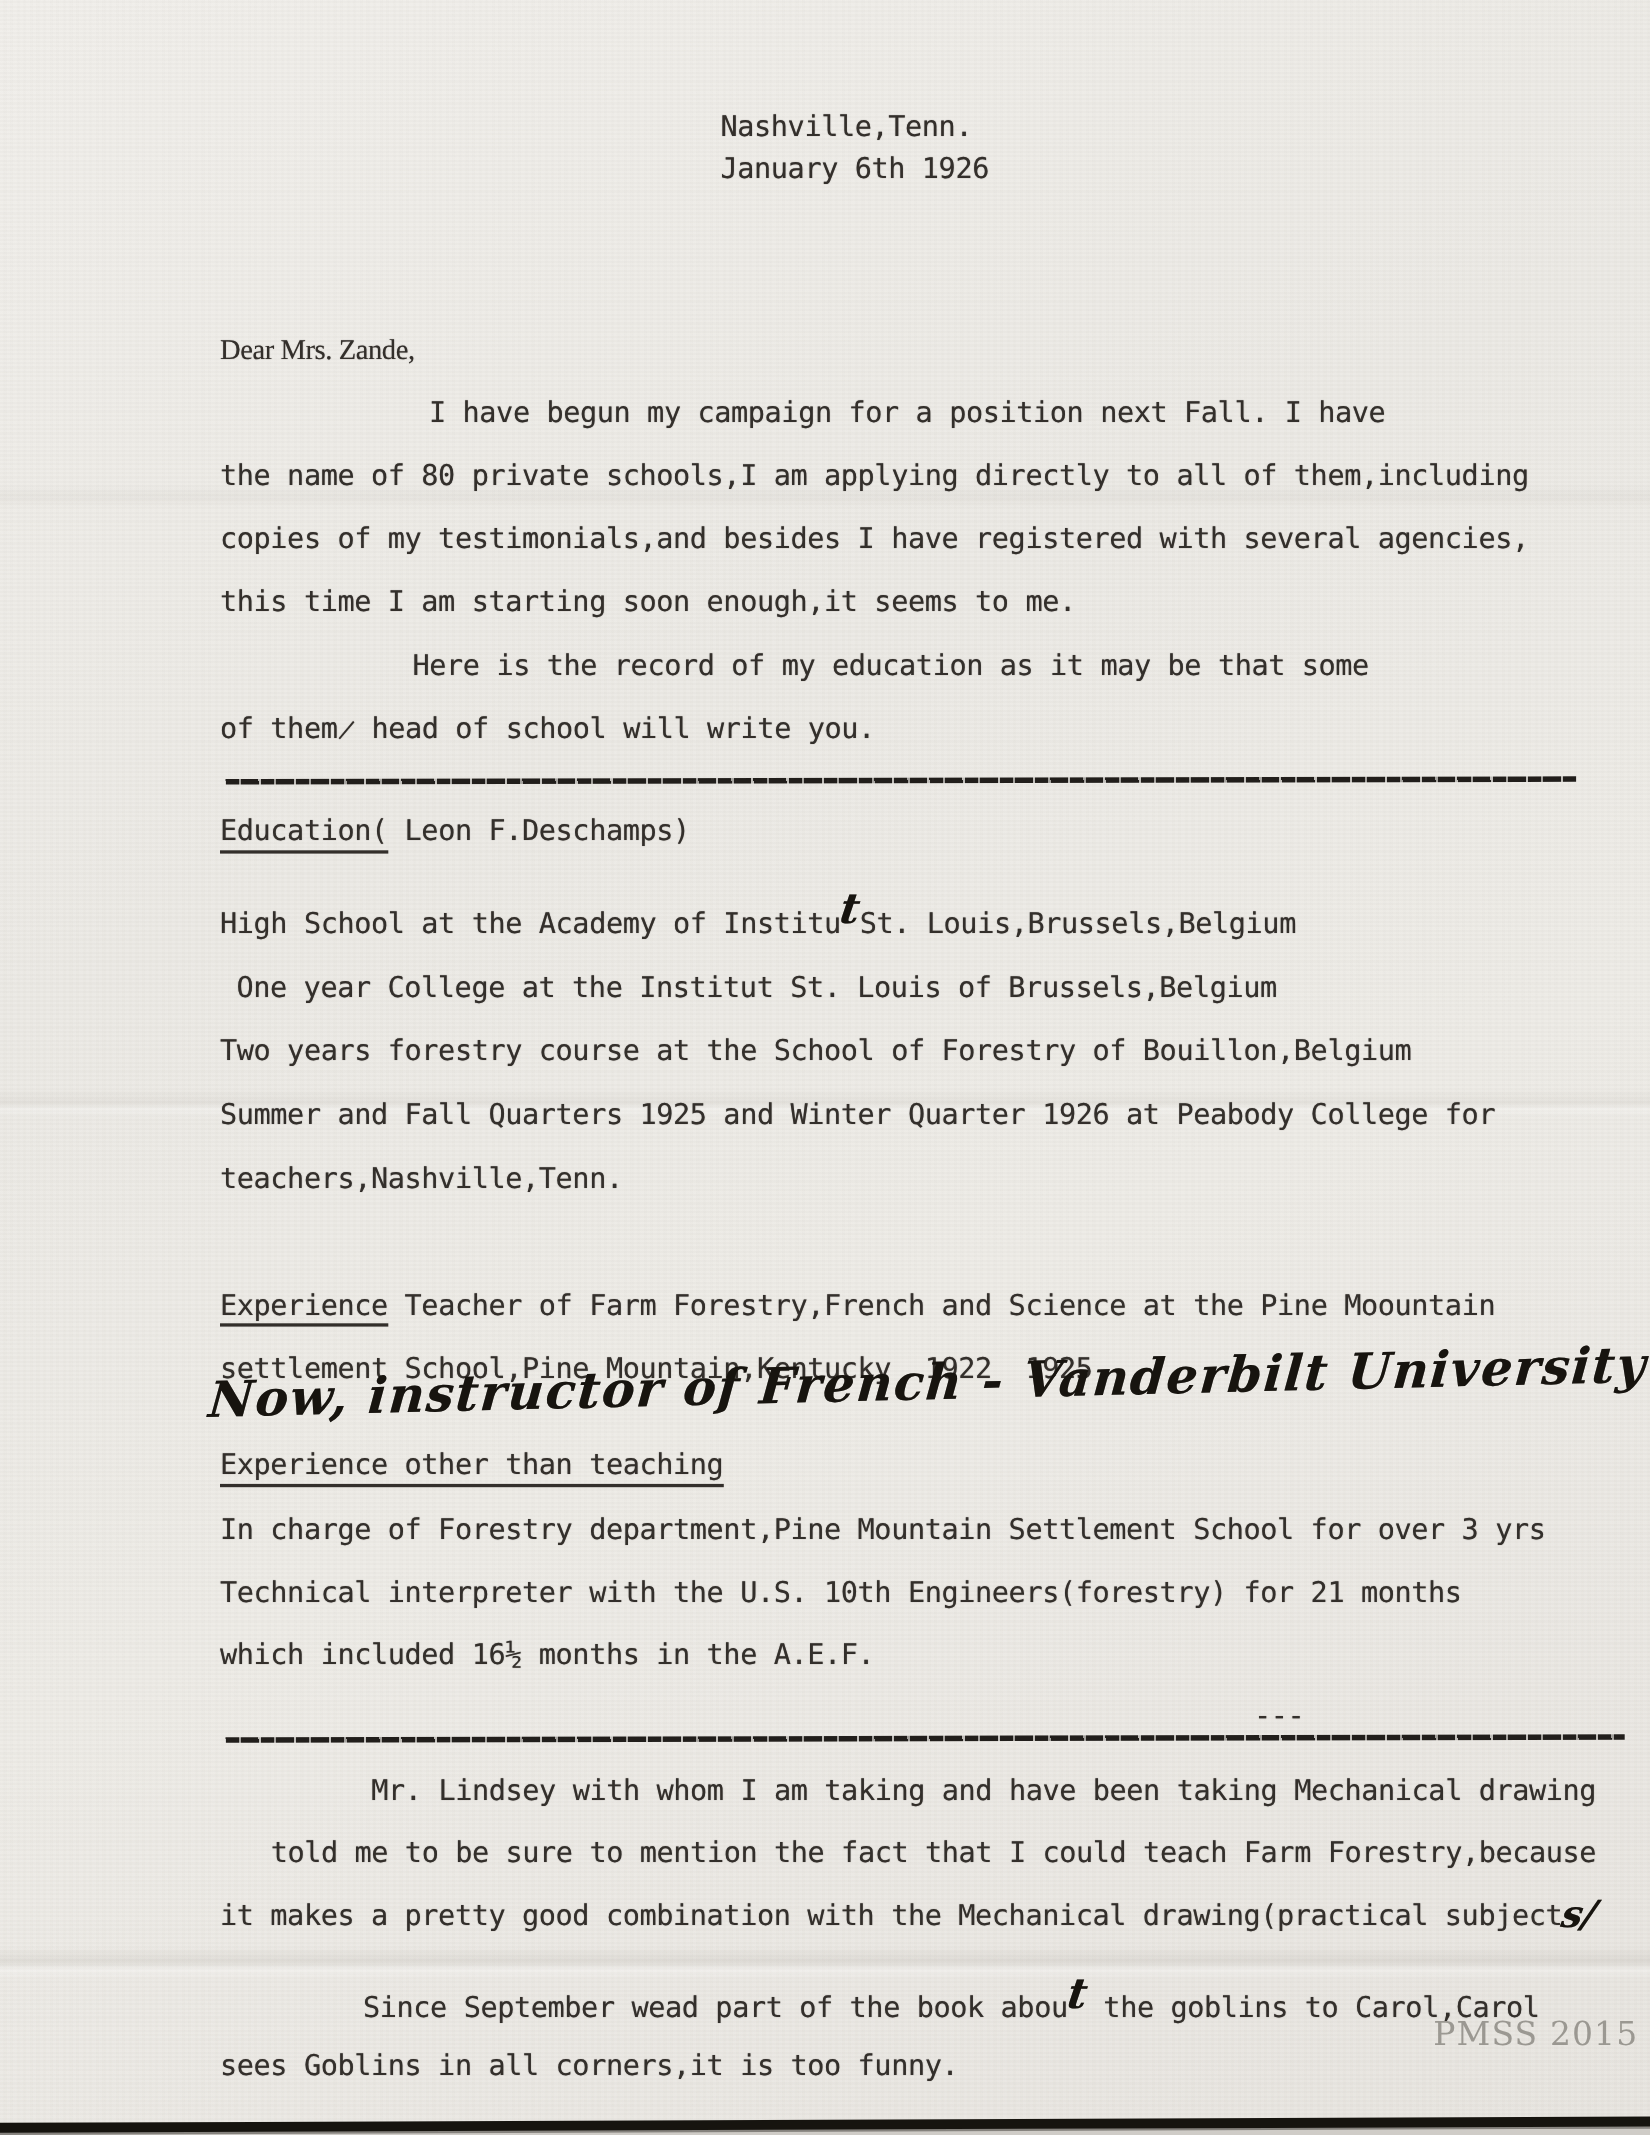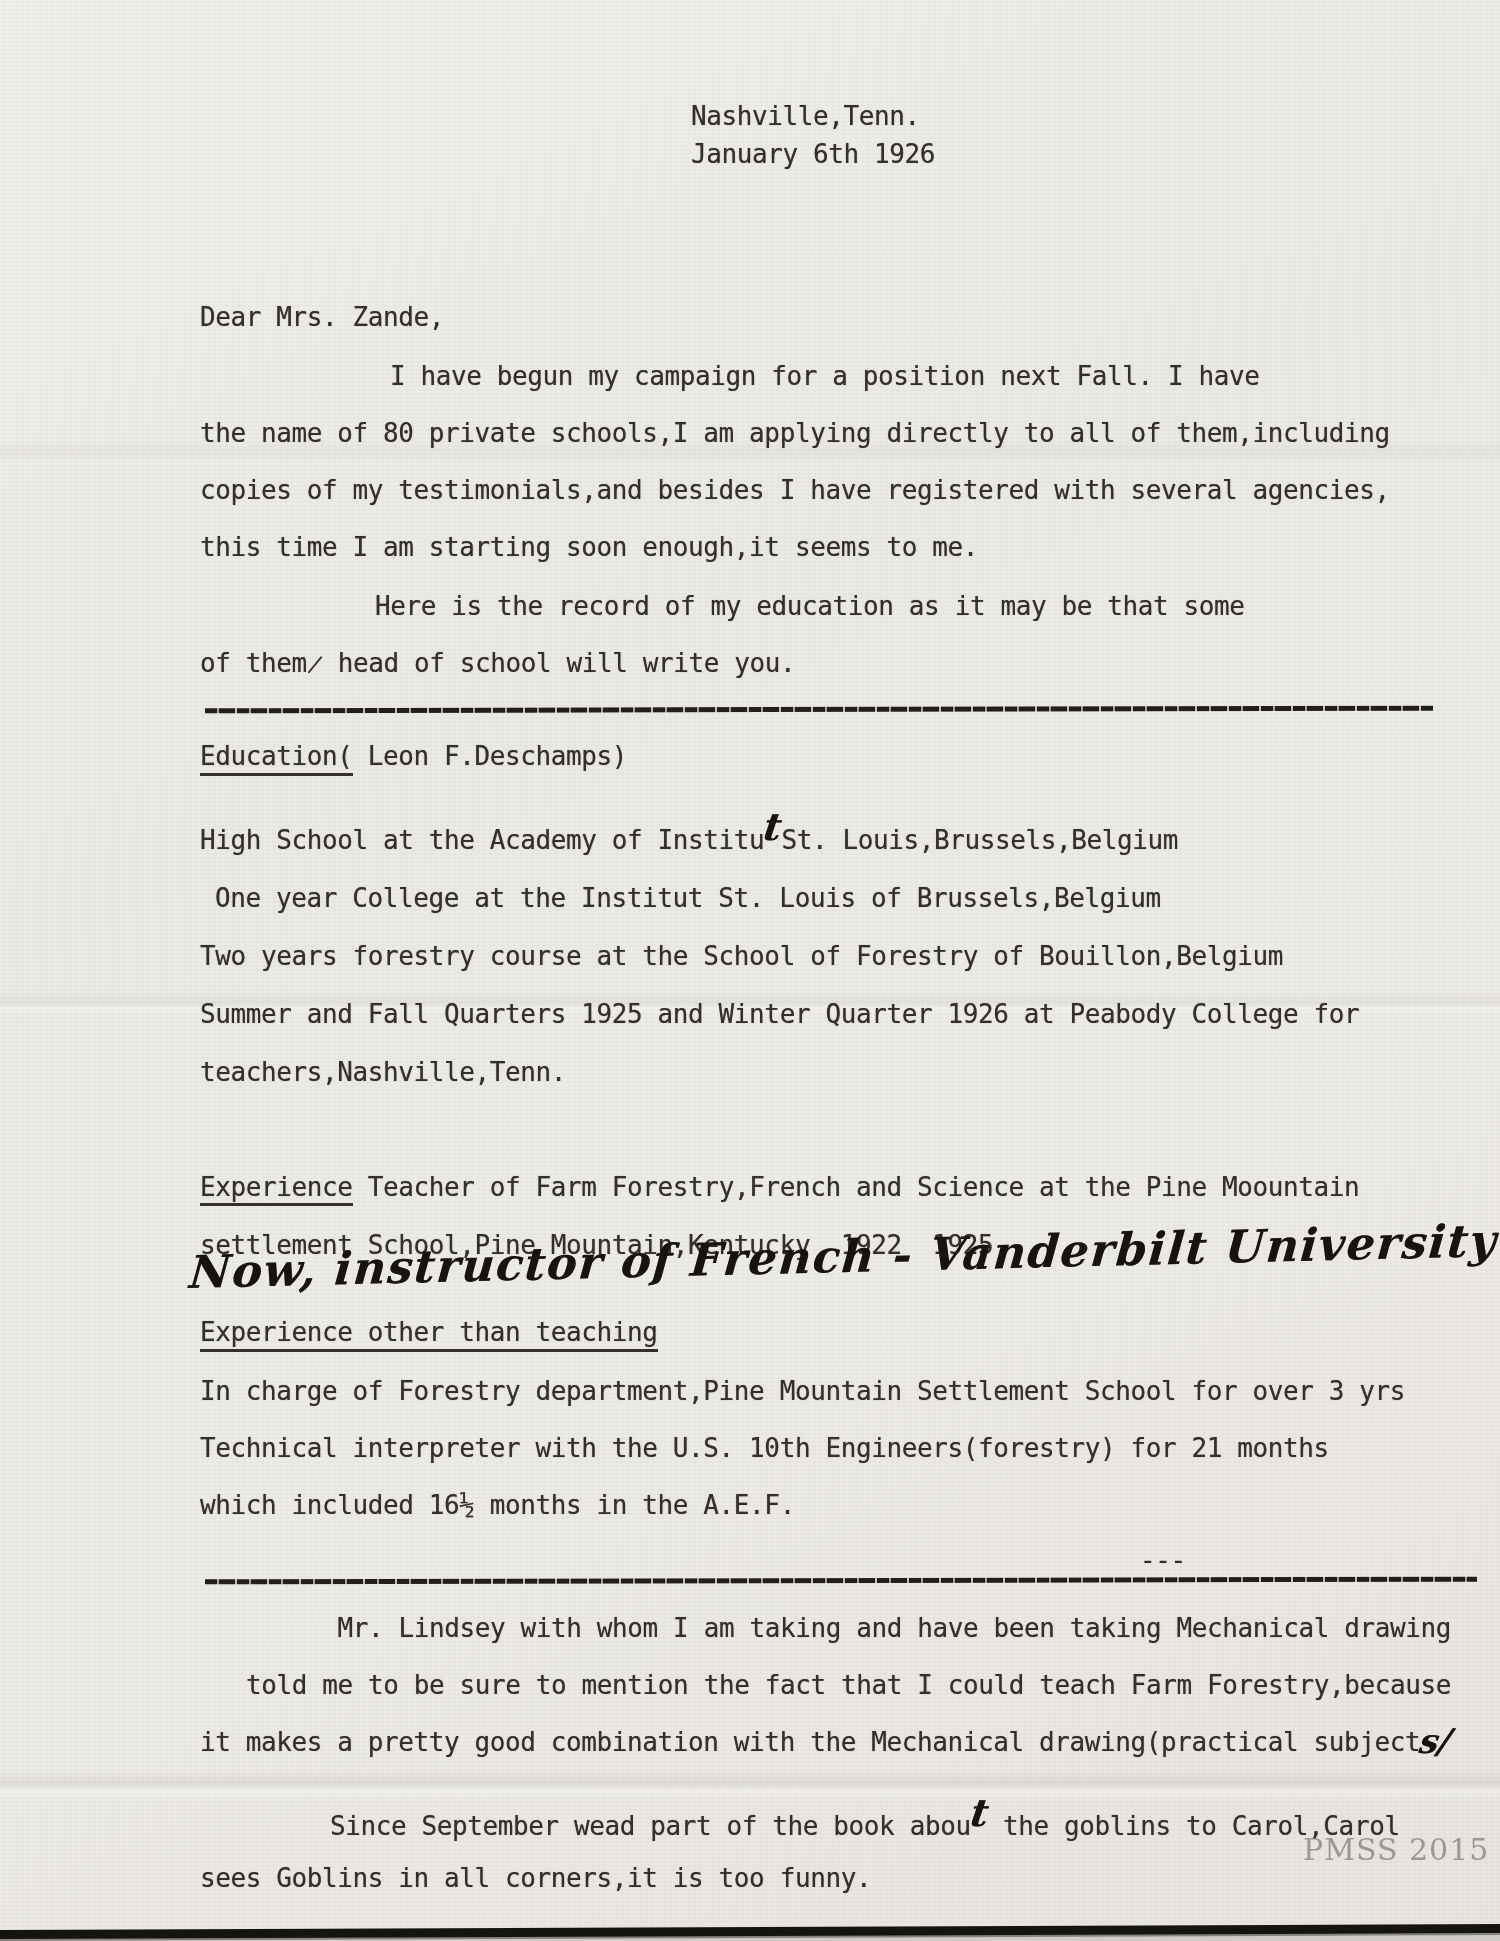--- a/index.html
+++ b/index.html
@@ -21,21 +21,21 @@
   .crease-3 { top:440px;  height:22px; background:linear-gradient(180deg, rgba(110,103,92,0) 0%, rgba(110,103,92,0.05) 50%, rgba(110,103,92,0) 100%); }
 
   .block { position:absolute; left:200px; }
   .tline {
     white-space:pre;
     font-size:26px;
     line-height:57px;
     letter-spacing:-0.4px;
     text-shadow:0 0 0.9px rgba(51,47,43,0.6);
   }
-  .dateline .tline { line-height:38px;margin-left:36px; }
+  .dateline .tline { line-height:38px; }
 
   .indent-190 { padding-left:190px; }
   .indent-175 { padding-left:175px; }
   .indent-130 { padding-left:130px; }
   .indent-55  { padding-left:55px; }
   .indent-15  { padding-left:15px; }
 
   .underlined   { border-bottom:3px solid #332f2b; padding-bottom:1px; }
   .underlined-h { border-bottom:3px solid #332f2b; padding-bottom:2px; }
 
@@ -92,21 +92,21 @@
 
   <div class="crease crease-3"></div>
   <div class="crease crease-1"></div>
   <div class="crease crease-2"></div>
 
   <div class="block dateline" style="left:655px; top:97px;">
     <div class="tline">Nashville,Tenn.</div>
     <div class="tline">January 6th 1926</div>
   </div>
 
-  <div class="block" style="top:289px;">
+  <div class="block" style="top:289px;font-family:Liberation Serif, serif;">
     <div class="tline">Dear Mrs. Zande,</div>
   </div>
 
   <div class="block" style="top:348px;">
     <div class="tline indent-190">I have begun my campaign for a position next Fall. I have</div>
     <div class="tline">the name of 80 private schools,I am applying directly to all of them,including</div>
     <div class="tline">copies of my testimonials,and besides I have registered with several agencies,</div>
     <div class="tline">this time I am starting soon enough,it seems to me.</div>
   </div>
 

